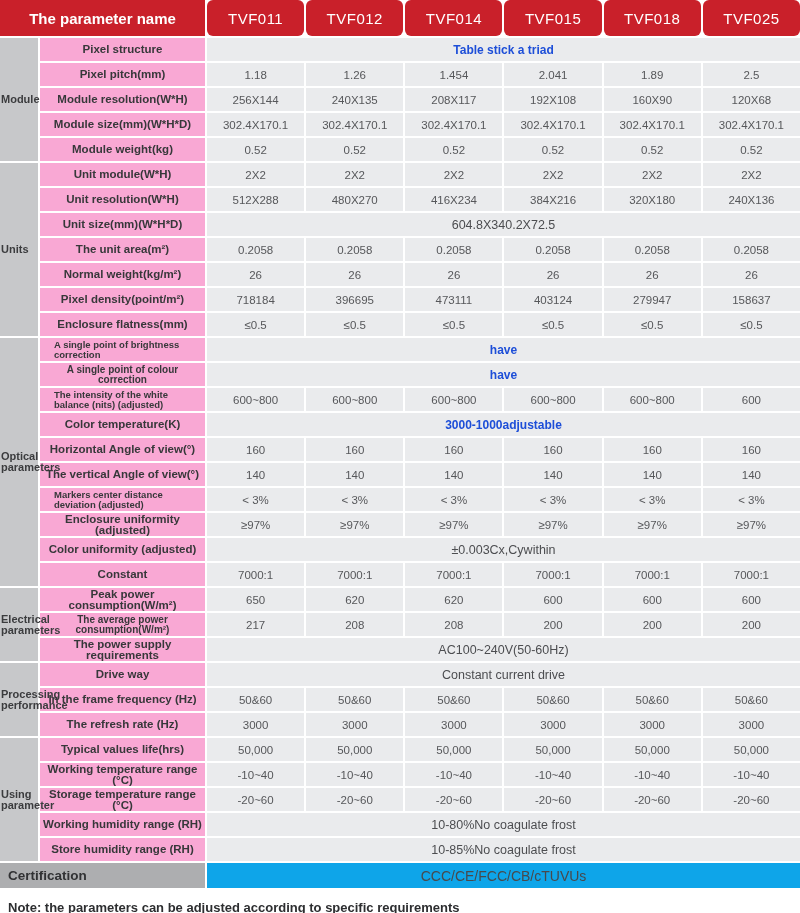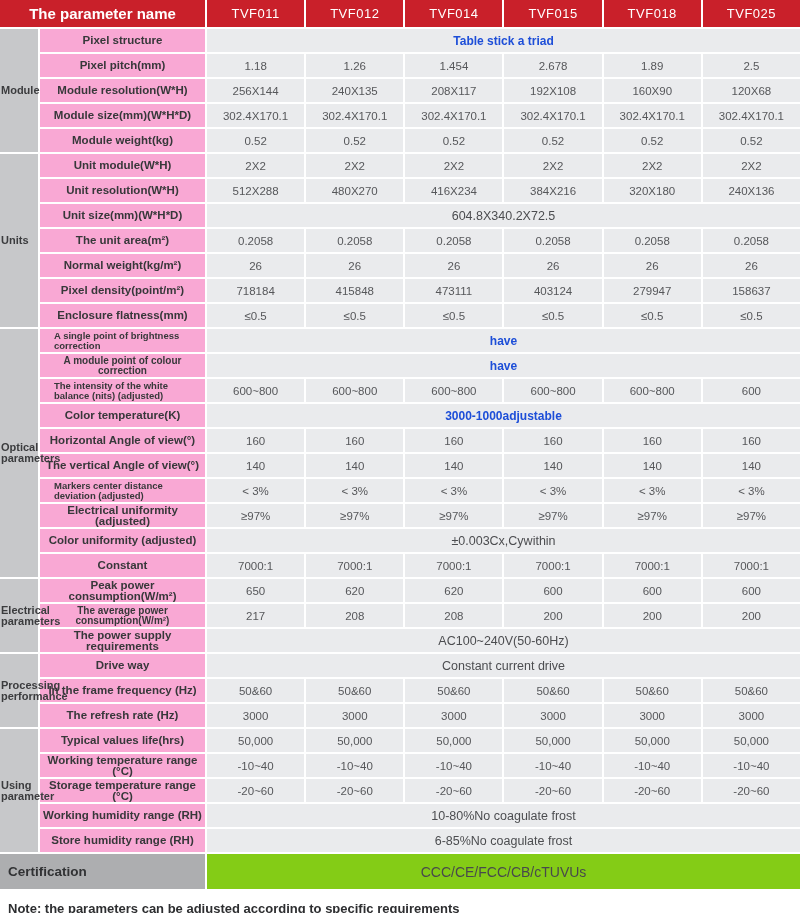--- a/index.html
+++ b/index.html
@@ -8,44 +8,44 @@
     font-family:"Liberation Sans","DejaVu Sans",sans-serif;
     overflow:hidden;
   }
   .sheet{width:800px;height:913px;position:relative;overflow:hidden;}
   table.spec{
     border-collapse:separate;border-spacing:2px;table-layout:fixed;
     width:804px;margin:-2px 0 0 -2px;
   }
   th,td{padding:0;overflow:hidden;}
   thead th{
-    background:#c9202a;color:#ffffff;height:27px;
+    background:#c9202a;color:#ffffff;height:36px;
     font-size:14px;vertical-align:middle;text-align:center;
   }
   th.ttl{font-weight:bold;font-size:15px;}
-  th.col{font-weight:normal;font-size:13px;letter-spacing:.5px;}
+  th.col{font-weight:normal;font-size:15px;letter-spacing:.5px;border-radius:6px;}
   tbody td{height:23px;vertical-align:middle;text-align:center;}
   td.group{
     background:#c7c8ca;color:#3b3c3e;font-weight:bold;font-size:11px;
     line-height:11px;text-align:left;padding:0 1px;overflow:visible;
   }
   td.plabel{
     background:#f9a8d4;color:#37383a;font-weight:bold;font-size:11.5px;
     line-height:11px;padding:0 3px;
   }
   td.plabel.xs{font-size:9.5px;line-height:10px;text-align:left;padding-left:14px;}
   td.plabel.sm{font-size:10px;line-height:10px;}
   td.val{background:#eaebed;color:#56575a;font-size:11.5px;}
   td.spanv{background:#eaebed;color:#4c4d50;font-size:12.5px;}
   td.spanv.em{font-weight:bold;color:#1d4ed8;font-size:12px;}
   td.certlabel{
     background:#adaeb0;color:#313234;font-weight:bold;font-size:13.5px;
-    text-align:left;padding-left:8px;height:35px;
-  }
-  td.certvalue{background:#84cc16;color:#48494c;font-size:14px;height:25px;}
+    text-align:left;padding-left:8px;height:25px;
+  }
+  td.certvalue{background:#0ea5e9;color:#48494c;font-size:14px;height:25px;}
   .note{
     font-weight:bold;font-size:13px;color:#2d2e30;
     padding:10px 0 0 8px;background:#ffffff;
   }
 </style>
 </head>
 <body>
 
 <div class="sheet">
   <table class="spec">
@@ -75,21 +75,21 @@
         <tr>
           <td class="group" rowspan="5">Module</td>
           <td class="plabel">Pixel structure</td>
           <td class="spanv em" colspan="6">Table stick a triad</td>
         </tr>
         <tr>
           <td class="plabel">Pixel pitch(mm)</td>
           <td class="val">1.18</td>
           <td class="val">1.26</td>
           <td class="val">1.454</td>
-          <td class="val">2.678</td>
+          <td class="val">2.041</td>
           <td class="val">1.89</td>
           <td class="val">2.5</td>
         </tr>
         <tr>
           <td class="plabel">Module resolution(W*H)</td>
           <td class="val">256X144</td>
           <td class="val">240X135</td>
           <td class="val">208X117</td>
           <td class="val">192X108</td>
           <td class="val">160X90</td>
@@ -150,42 +150,42 @@
           <td class="val">26</td>
           <td class="val">26</td>
           <td class="val">26</td>
           <td class="val">26</td>
           <td class="val">26</td>
           <td class="val">26</td>
         </tr>
         <tr>
           <td class="plabel">Pixel density(point/m²)</td>
           <td class="val">718184</td>
-          <td class="val">415848</td>
+          <td class="val">396695</td>
           <td class="val">473111</td>
           <td class="val">403124</td>
           <td class="val">279947</td>
           <td class="val">158637</td>
         </tr>
         <tr>
           <td class="plabel">Enclosure flatness(mm)</td>
           <td class="val">≤0.5</td>
           <td class="val">≤0.5</td>
           <td class="val">≤0.5</td>
           <td class="val">≤0.5</td>
           <td class="val">≤0.5</td>
           <td class="val">≤0.5</td>
         </tr>
         <tr>
           <td class="group" rowspan="10">Optical parameters</td>
           <td class="plabel xs">A single point of brightness correction</td>
           <td class="spanv em" colspan="6">have</td>
         </tr>
         <tr>
-          <td class="plabel sm">A module point of colour correction</td>
+          <td class="plabel sm">A single point of colour correction</td>
           <td class="spanv em" colspan="6">have</td>
         </tr>
         <tr>
           <td class="plabel xs">The intensity of the white balance (nits) (adjusted)</td>
           <td class="val">600~800</td>
           <td class="val">600~800</td>
           <td class="val">600~800</td>
           <td class="val">600~800</td>
           <td class="val">600~800</td>
           <td class="val">600</td>
@@ -215,21 +215,21 @@
         <tr>
           <td class="plabel xs">Markers center distance deviation (adjusted)</td>
           <td class="val">&lt; 3%</td>
           <td class="val">&lt; 3%</td>
           <td class="val">&lt; 3%</td>
           <td class="val">&lt; 3%</td>
           <td class="val">&lt; 3%</td>
           <td class="val">&lt; 3%</td>
         </tr>
         <tr>
-          <td class="plabel">Electrical uniformity (adjusted)</td>
+          <td class="plabel">Enclosure uniformity (adjusted)</td>
           <td class="val">≥97%</td>
           <td class="val">≥97%</td>
           <td class="val">≥97%</td>
           <td class="val">≥97%</td>
           <td class="val">≥97%</td>
           <td class="val">≥97%</td>
         </tr>
         <tr>
           <td class="plabel">Color uniformity (adjusted)</td>
           <td class="spanv" colspan="6">±0.003Cx,Cywithin</td>
@@ -316,21 +316,21 @@
           <td class="val">-20~60</td>
           <td class="val">-20~60</td>
           <td class="val">-20~60</td>
         </tr>
         <tr>
           <td class="plabel">Working humidity range (RH)</td>
           <td class="spanv" colspan="6">10-80%No coagulate frost</td>
         </tr>
         <tr>
           <td class="plabel">Store humidity range (RH)</td>
-          <td class="spanv" colspan="6">6-85%No coagulate frost</td>
+          <td class="spanv" colspan="6">10-85%No coagulate frost</td>
         </tr>
         <tr>
           <td class="certlabel" colspan="2">Certification</td>
           <td class="certvalue" colspan="6">CCC/CE/FCC/CB/cTUVUs</td>
         </tr>
       </tbody>
   </table>
   <div class="note">Note: the parameters can be adjusted according to specific requirements</div>
 </div>
 

